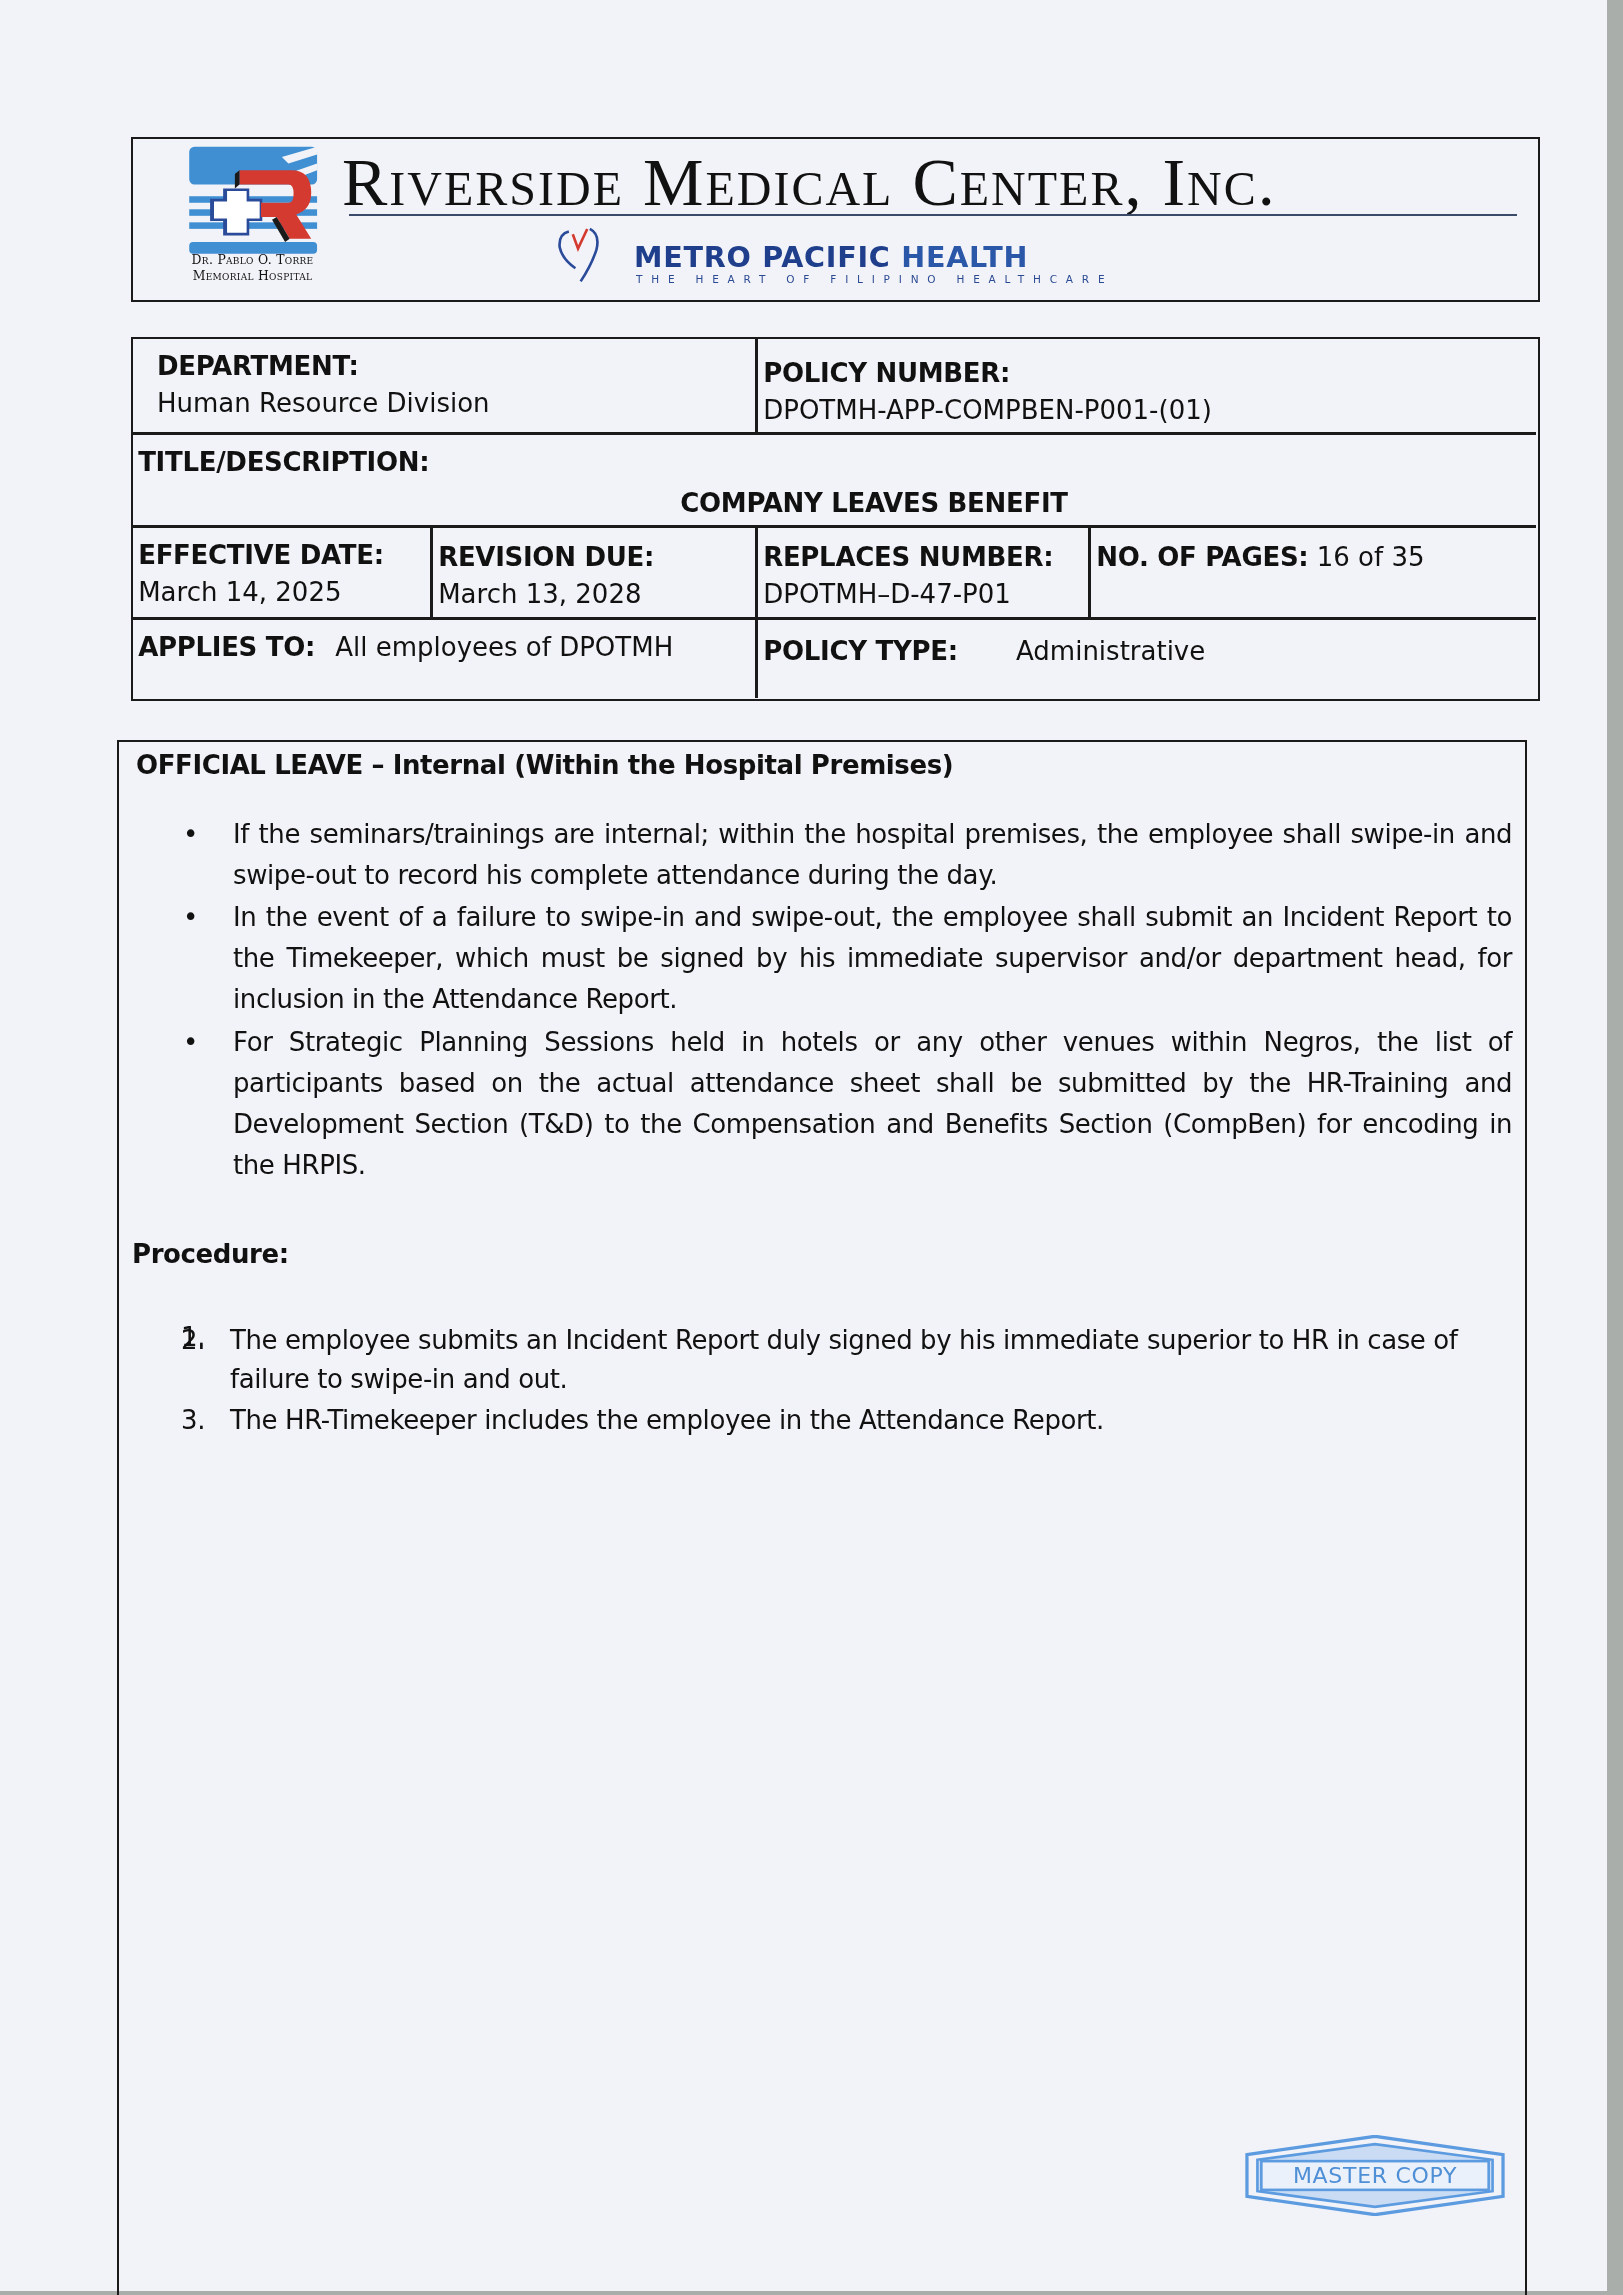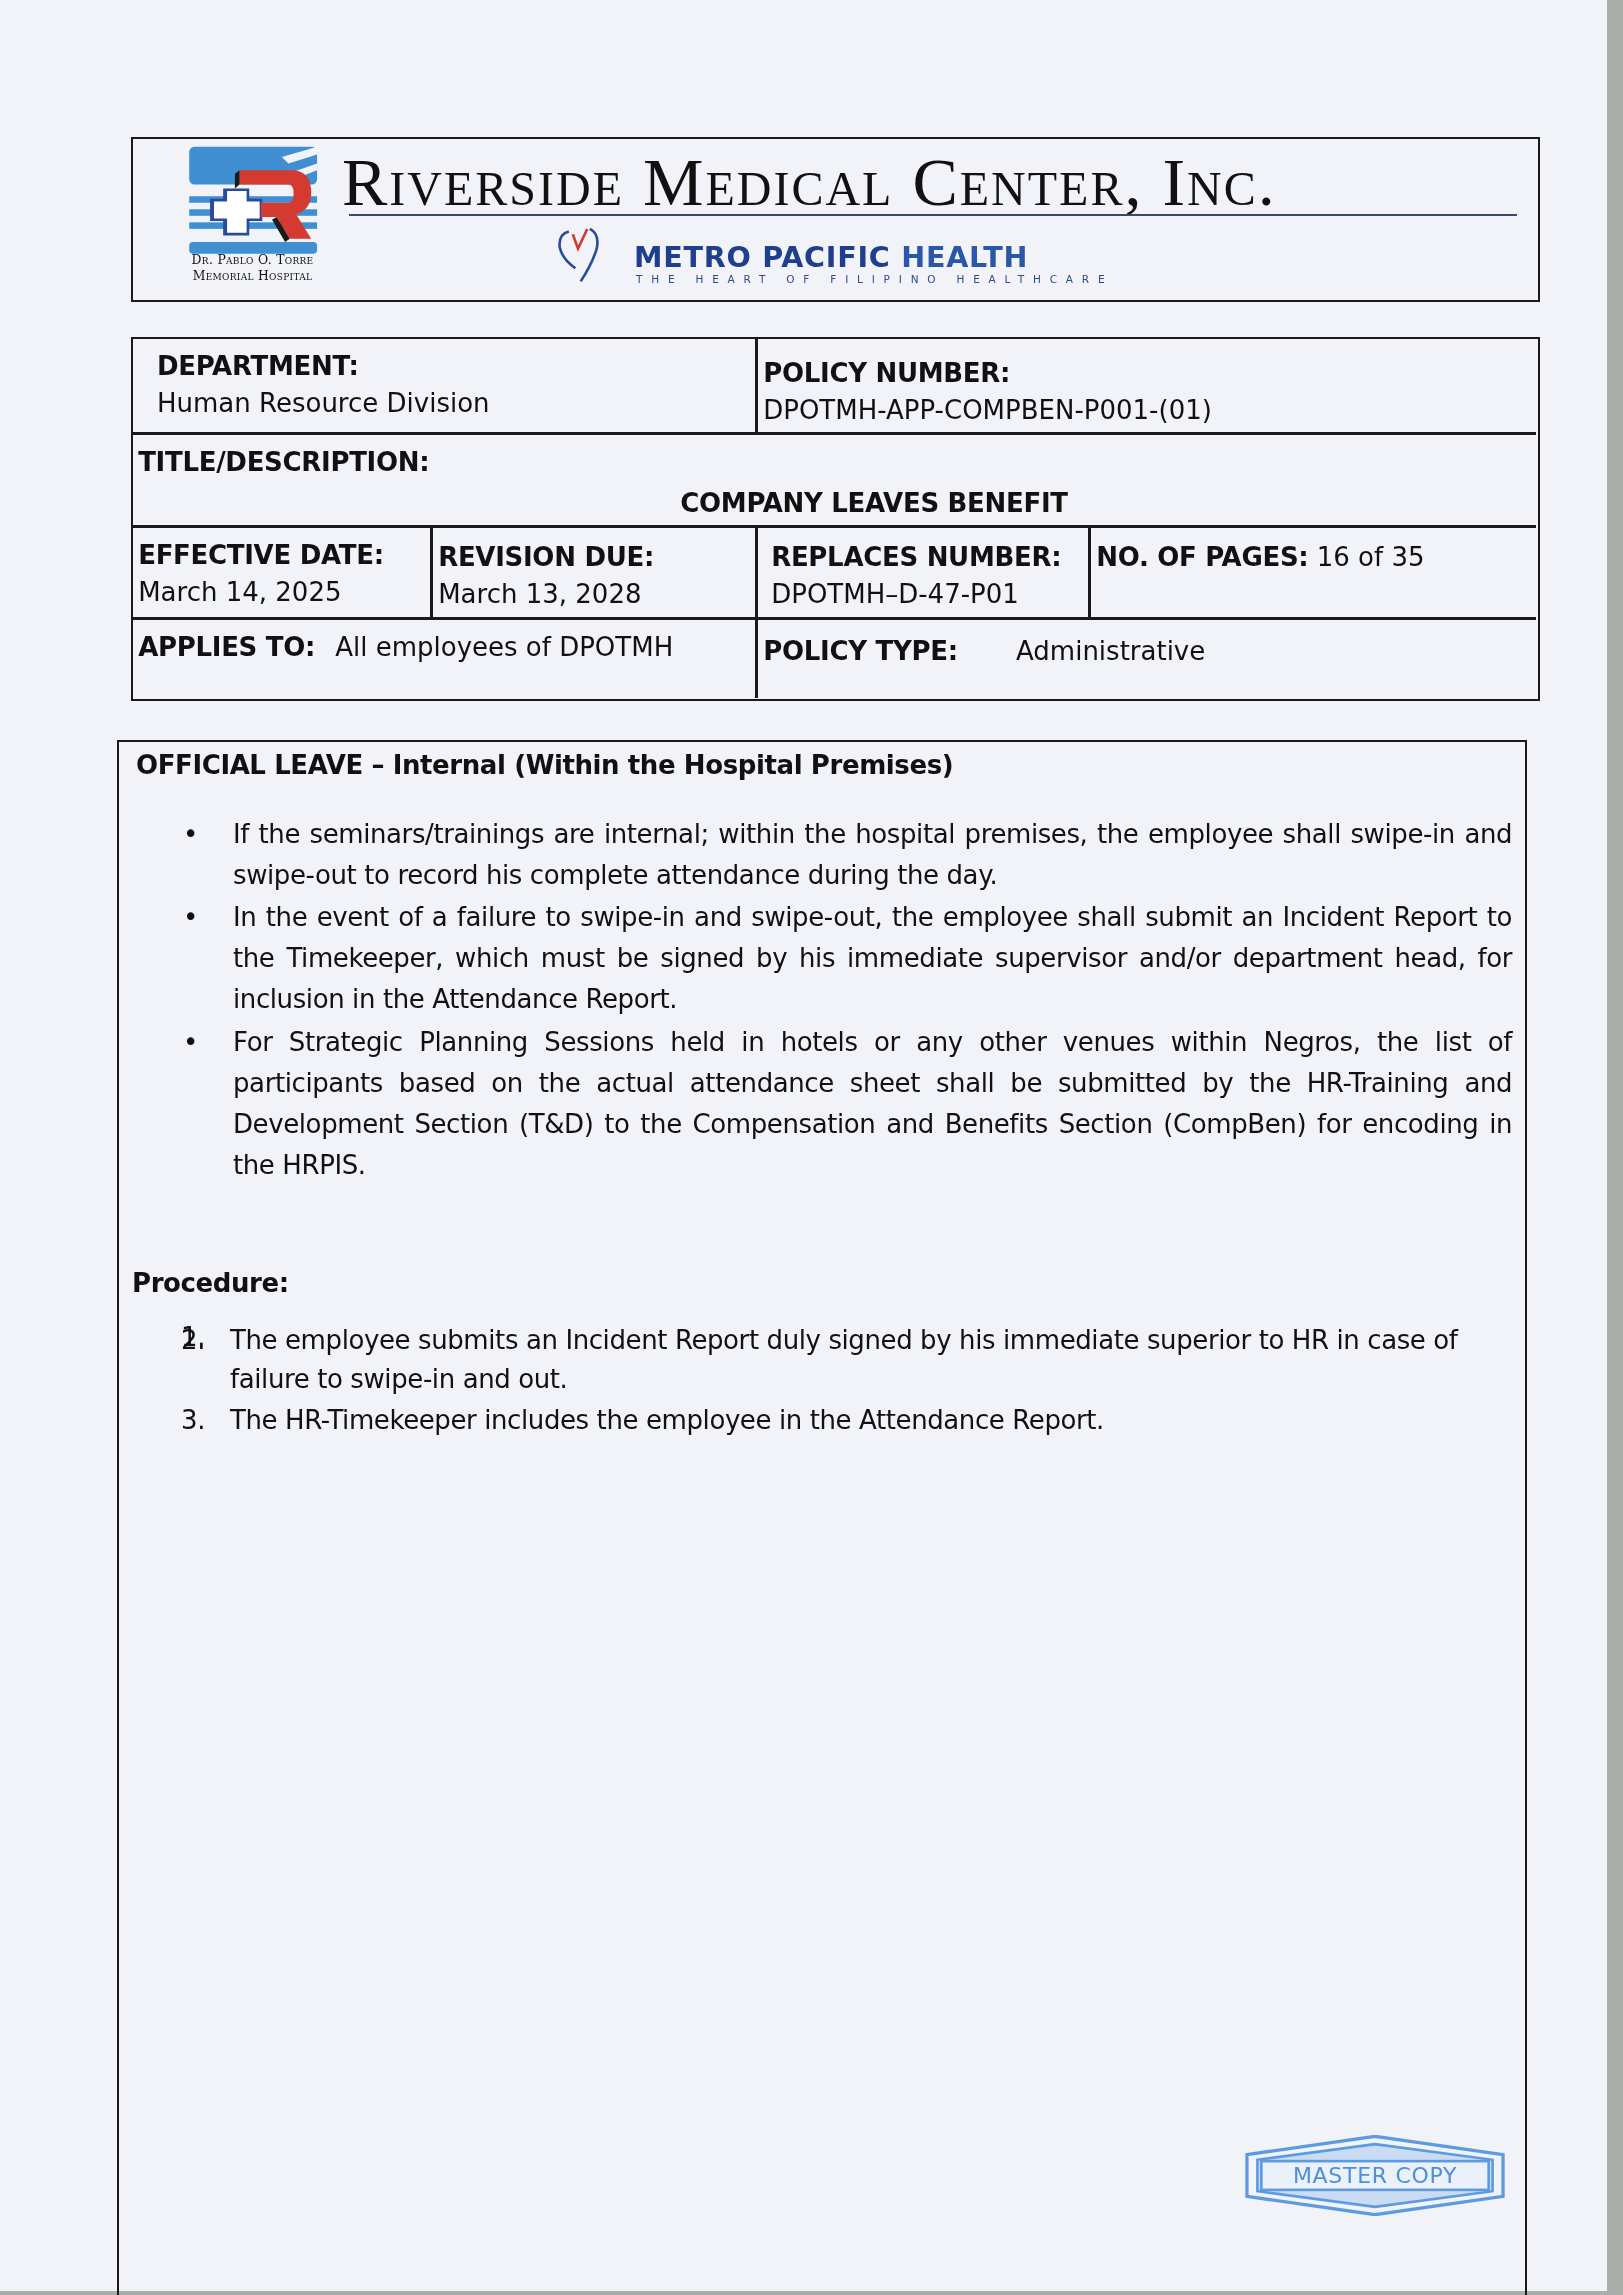--- a/index.html
+++ b/index.html
@@ -40,21 +40,21 @@
     .hline { position: absolute; height: 2.6px; background: #1a1a1a; }
     .vline { position: absolute; width: 2.6px; background: #1a1a1a; }
 
     
     .content { left: 117px; top: 740px; width: 1410px; height: 1704px; border-width: 2.6px; }
     .section-title { position: absolute; left: 17px; top: 7.9px; font-size: 26px; font-weight: bold; letter-spacing: -0.4px; }
     .bullets { position: absolute; left: 0; top: 72px; width: 1401px; margin: 0; padding: 0; list-style: none; }
     .bullets li { position: relative; padding-left: 114px; padding-right: 7.9px; font-size: 26px; line-height: 41px;
       text-align: justify; letter-spacing: -0.4px; margin-bottom: 1.3px; }
     .bullets li .dot { position: absolute; left: 64px; top: 0; }
-    .proc-title { position: absolute; left: 13px; top: 526px; font-size: 26px; font-weight: bold; letter-spacing: -0.4px; }
+    .proc-title { position: absolute; left: 13px; top: 497px; font-size: 26px; font-weight: bold; letter-spacing: -0.4px; }
     .steps { position: absolute; left: 0; top: 576px; width: 1401px; margin: 0; padding: 0; list-style: none; }
     .steps li { position: relative; padding-left: 111px; padding-right: 7.9px; font-size: 26px; line-height: 39px; letter-spacing: -0.4px; margin-bottom: 2.6px; }
     .steps li .num { position: absolute; left: 62px; top: 0; }
 
     
     .stamp { position: absolute; left: 1244px; top: 2135px; width: 262px; height: 81px; }
     .stamp-text { position: absolute; left: 0; top: 0; width: 262px; text-align: center; line-height: 81px;
       font-family: "DejaVu Sans", sans-serif; font-size: 22px; color: #4f8fd6; letter-spacing: 0.7px; }
   </style>
 </head>
@@ -118,21 +118,21 @@
       <div class="lbl" style="text-align:center; padding-left:79px; margin-top:3.9px;">COMPANY LEAVES BENEFIT</div>
     </div>
     <div class="cell" style="left:0; top:189px; width:297px;">
       <div class="lbl">EFFECTIVE DATE:</div>
       <div>March 14, 2025</div>
     </div>
     <div class="cell" style="left:300px; top:191px; width:352px;">
       <div class="lbl">REVISION DUE:</div>
       <div>March 13, 2028</div>
     </div>
-    <div class="cell" style="left:625px; top:191px; width:330px;margin-left:8px;">
+    <div class="cell" style="left:625px; top:191px; width:330px;">
       <div class="lbl">REPLACES NUMBER:</div>
       <div>DPOTMH–D-47-P01</div>
     </div>
     <div class="cell" style="left:958px; top:191px; width:445px;">
       <span class="lbl">NO. OF PAGES:</span>
       <span>16 of 35</span>
     </div>
     <div class="cell" style="left:625px; top:285px; width:772px;">
       <span class="lbl">POLICY TYPE:</span>
       <span style="margin-left:50px;">Administrative</span>

